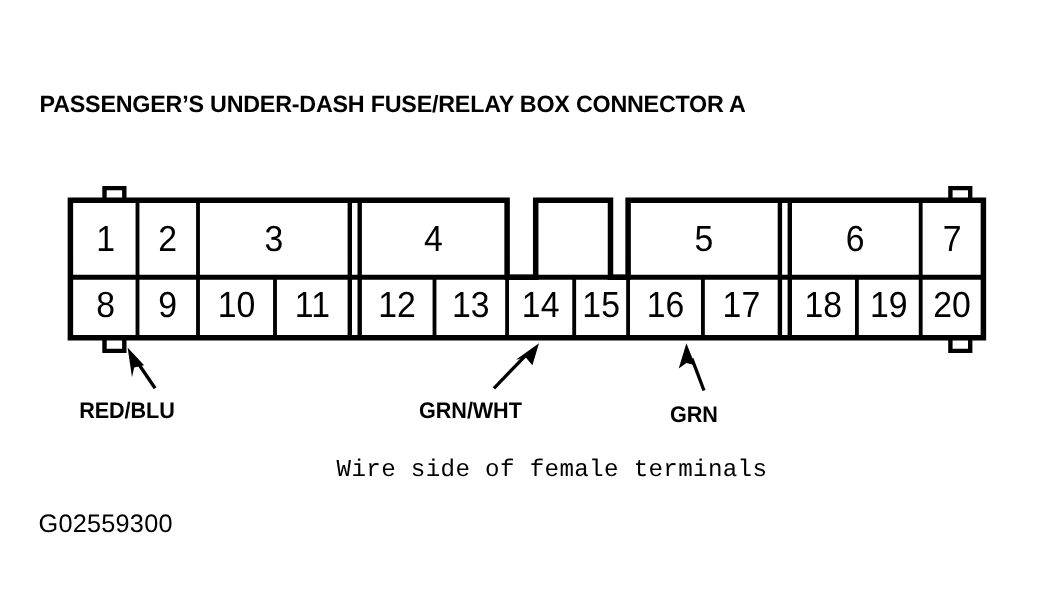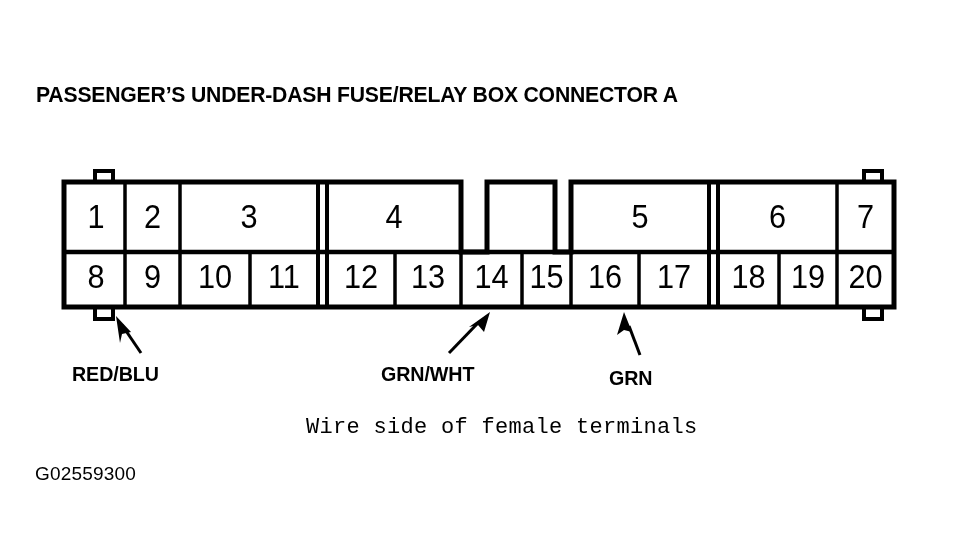--- a/index.html
+++ b/index.html
@@ -101,21 +101,21 @@
     white-space: nowrap;
     letter-spacing: 0.3px;
   }
 
   
   #figure-id {
     position: absolute;
     left: 35px;
     top: 453px;
     font-family: "Liberation Sans", sans-serif;
-    font-size: 19px;
+    font-size: 23px;
     font-weight: 400;
     color: #000000;
     white-space: nowrap;
     letter-spacing: 0.2px;
   }
 </style>
 </head>
 <body>
 
 <div id="stage">

